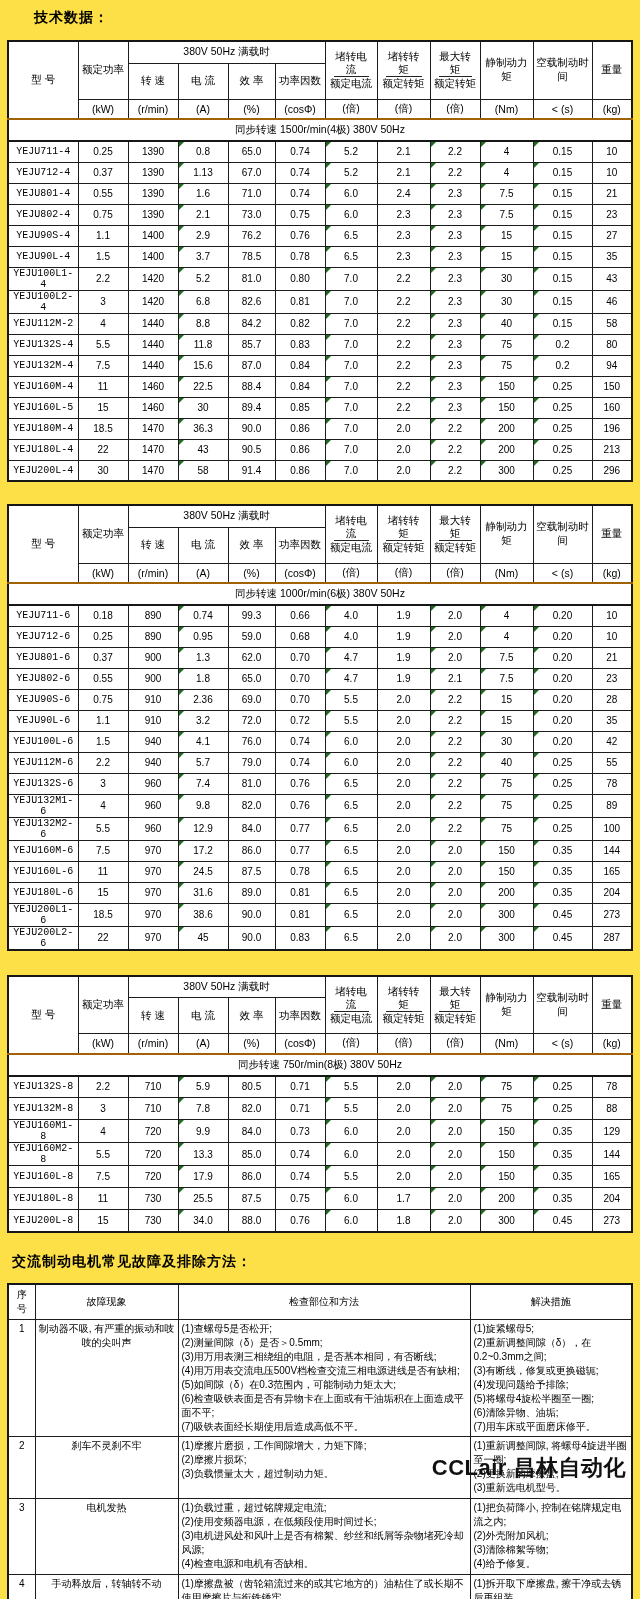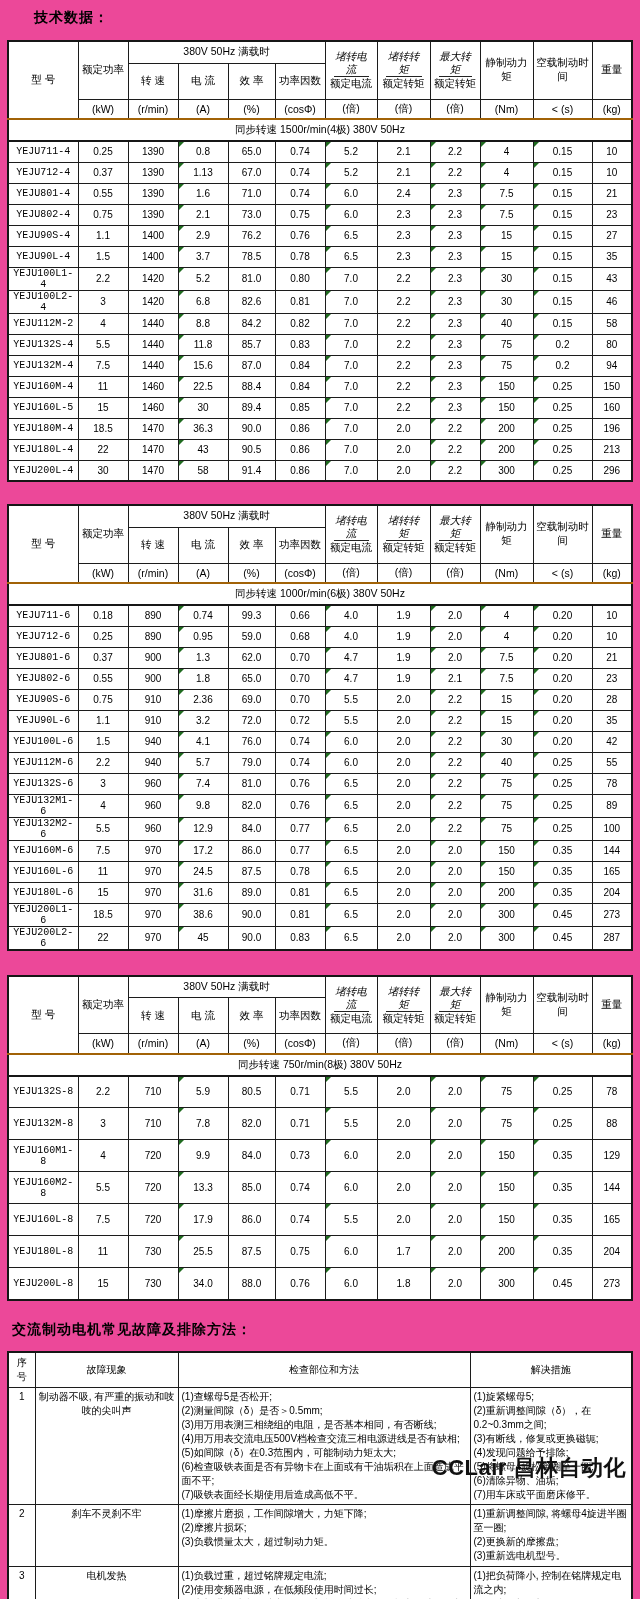--- a/index.html
+++ b/index.html
@@ -1,34 +1,34 @@
 <!DOCTYPE html>
 <html><head>
 <meta charset="utf-8">
 <style>
   html,body{margin:0;padding:0;background:#fdfdfd;}
   body{width:640px;font-family:"Liberation Sans","DejaVu Sans",sans-serif;color:#000;}
-  .page{position:relative;width:640px;height:1599px;overflow:hidden;background:#ec4899;}
+  .page{position:relative;width:640px;height:1599px;overflow:hidden;background:#fde047;}
   .doc-title{font-size:14px;font-weight:bold;padding:9px 0 0 34px;letter-spacing:1px;}
   .section-title{font-size:14px;font-weight:bold;margin:20px 0 12px 12px;letter-spacing:1px;}
   table{border-collapse:collapse;table-layout:fixed;width:624px;margin:0 auto;background:#fff;}
   table.spec{margin-top:13px;border:2px solid #161616;}
   table.spec th,table.spec td{border:1px solid #1c1c1c;text-align:center;padding:0 2px;font-size:10px;overflow:hidden;}
   table.spec th{font-weight:normal;font-size:10.5px;}
   tr.hrow-a{height:22px;}
   tr.hrow-b{height:36px;padding-left:32px;}
   tr.hrow-u{height:20px;}
   tr.subtitle-row td{height:20px;font-size:10.5px;border-top:2px solid #a16207;border-bottom:2px solid #161616;}
   table.spec tbody tr.data-row{height:21px;margin-top:26px;}
   table.spec.t2 {margin-top:22px;}
   table.spec.t3 {margin-top:24px;}
-  table.spec.t3 tbody tr.data-row{height:32px;}
+  table.spec.t3 tbody tr.data-row{height:22px;}
   td.model-cell{text-align:left;padding-left:4px;font-family:"Liberation Mono","DejaVu Sans Mono",monospace;font-size:10px;}
   .frac-top,.frac-bot{display:block;line-height:13px;}
-  .frac-top{border-bottom:1px solid #222;margin:0 6px;font-style:italic;}
+  .frac-top{border-bottom:1px solid #222;margin:0 6px;}
   td.gm{position:relative;}
   td.gm::before{content:"";position:absolute;top:0;left:0;width:0;height:0;
     border-top:5px solid #1f6b1f;border-right:5px solid transparent;}
   table.fault{border:2px solid #161616;}
   table.fault th,table.fault td{border:1px solid #1c1c1c;font-size:10px;line-height:14px;padding:2px 3px;vertical-align:top;}
   table.fault th{font-weight:normal;text-align:center;height:30px;vertical-align:middle;}
   td.f-no{text-align:center;}
   td.f-phen{text-align:center;vertical-align:middle;}
   td.f-text{text-align:left;white-space:pre-line;}
   .watermark{position:absolute;right:14px;top:1453px;font-size:22px;font-weight:bold;color:#111;letter-spacing:0.5px;}

